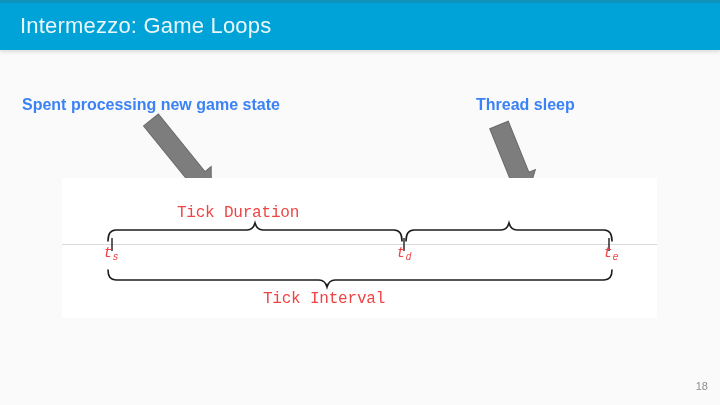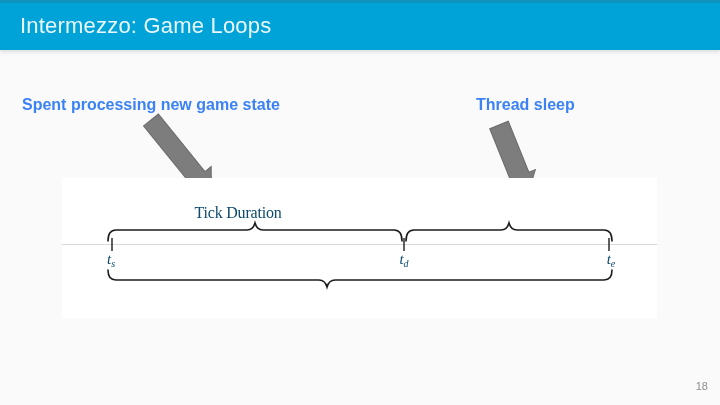--- a/index.html
+++ b/index.html
@@ -48,22 +48,22 @@
     left: 0; top: 0;
     width: 720px; height: 405px;
     pointer-events: none;
   }
 
   .figure {
     position: absolute;
     left: 62px; top: 178px;
     width: 595px; height: 140px;
     background: #ffffff;
-    font-family: Liberation Serif, serif;
-    color: #0c4a6e;
+    font-family: Liberation Mono, monospace;
+    color: #ef4444;
   }
   .figure .hairline {
     position: absolute;
     left: 0; top: 66px;
     width: 595px; height: 1px;
     background: #d9d9d9;
   }
   .figure .braces {
     position: absolute;
     left: 0; top: 0;
@@ -74,21 +74,21 @@
     transform: translateX(-50%);
     font-size: 16px;
     white-space: nowrap;
     letter-spacing: -0.2px;
     line-height: 1;
   }
   .flabel-top { top: 27px; }
   .flabel-bottom { top: 113px; }
   .tpoint {
     position: absolute;
-    top: 74px;
+    top: 68px;
     transform: translateX(-50%);
     font-size: 15px;
     line-height: 1;
     white-space: nowrap;
   }
   .tpoint i { font-style: italic; }
   .tpoint sub { font-size: 10px; font-style: italic; vertical-align: -3px; }
 
   .page-number {
     position: absolute;
@@ -125,17 +125,18 @@
       <line x1="547" y1="60" x2="547" y2="73" stroke="#1c1c1c" stroke-width="1.4"></line>
       <path d="M 46 92 Q 46 102 54 102 L 257 102 Q 263 102 265 109 Q 267 102 273 102 L 542 102 Q 550 102 550 92" fill="none" stroke="#1c1c1c" stroke-width="1.6" stroke-linecap="round"></path>
     </svg>
 
     <span class="flabel flabel-top" style="left:176px;">Tick Duration</span>
 
     <span class="tpoint" style="left:49px;"><i>t</i><sub>s</sub></span>
     <span class="tpoint" style="left:342px;"><i>t</i><sub>d</sub></span>
     <span class="tpoint" style="left:549px;"><i>t</i><sub>e</sub></span>
 
+    <span class="flabel flabel-bottom" style="left:262px;">Tick Interval</span>
   </div>
 
   <div class="page-number">18</div>
 
 </div>
 
 </body></html>

